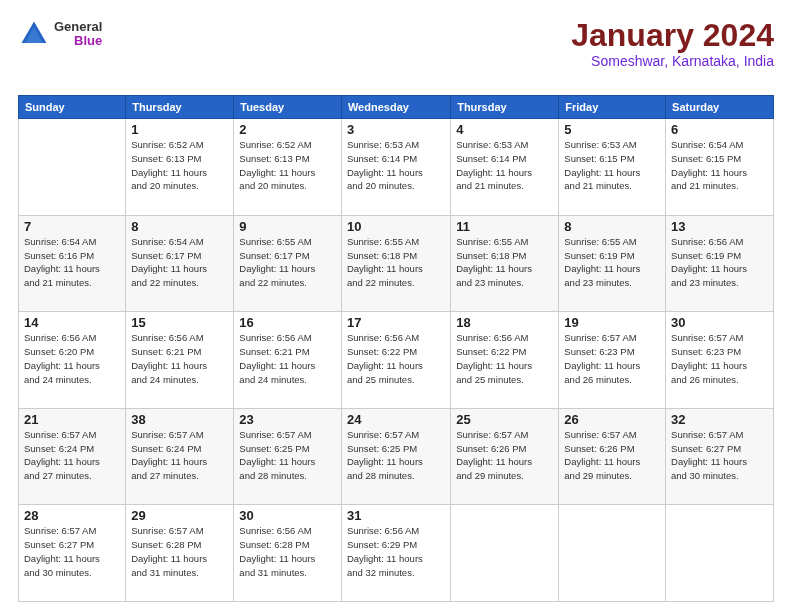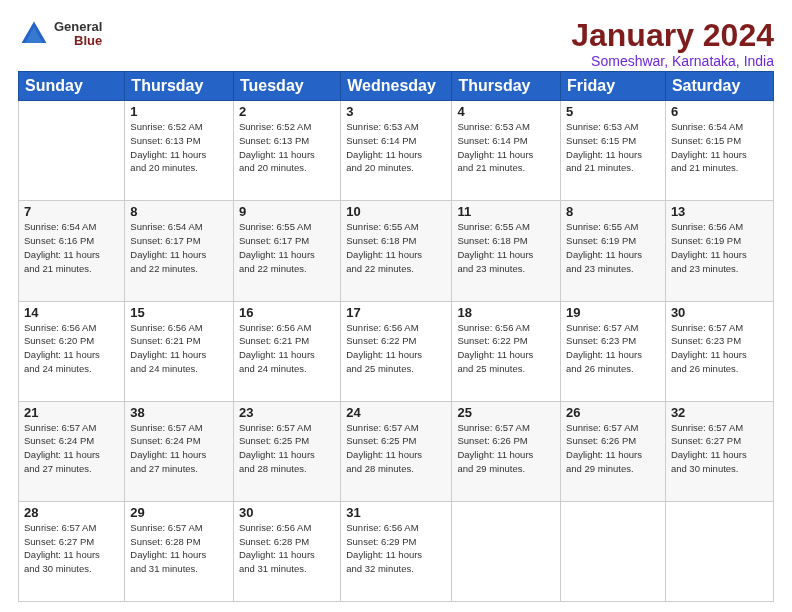--- a/index.html
+++ b/index.html
@@ -14,36 +14,36 @@
       width: 792px;
       height: 612px;
       padding: 18px 18px 10px 18px;
       display: flex;
       flex-direction: column;
     }
     .header {
       display: flex;
       justify-content: space-between;
       align-items: flex-start;
-      margin-bottom: 2px;
+      margin-bottom: 26px;
     }
     .logo {
       display: flex;
       align-items: center;
       gap: 4px;
     }
     .logo-text {
       display: flex;
       flex-direction: column;
       font-size: 13px;
       font-weight: bold;
       line-height: 1.1;
     }
     .logo-text .general { color: #333; }
-    .logo-text .blue { color: #7f1d1d; padding-left: 20px; }
+    .logo-text .blue { color: #a21caf; padding-left: 20px; }
     .logo-icon {
       width: 32px;
       height: 32px;
     }
     .title-block {
       text-align: right;
     }
     .month-title {
       font-size: 32px;
       font-weight: bold;
@@ -55,21 +55,21 @@
       color: #6d28d9;
     }
     .calendar {
       border-collapse: collapse;
       width: 100%;
       flex: 1;
     }
     .calendar th {
       background: #2563c7;
       color: #fff;
-      font-size: 16px;
+      font-size: 11px;
       font-weight: bold;
       padding: 5px 6px;
       text-align: left;
       border: 1px solid #1a4fa0;
     }
     .calendar td {
       border: 1px solid #ccc;
       vertical-align: top;
       padding: 3px 5px;
       width: 113px;

